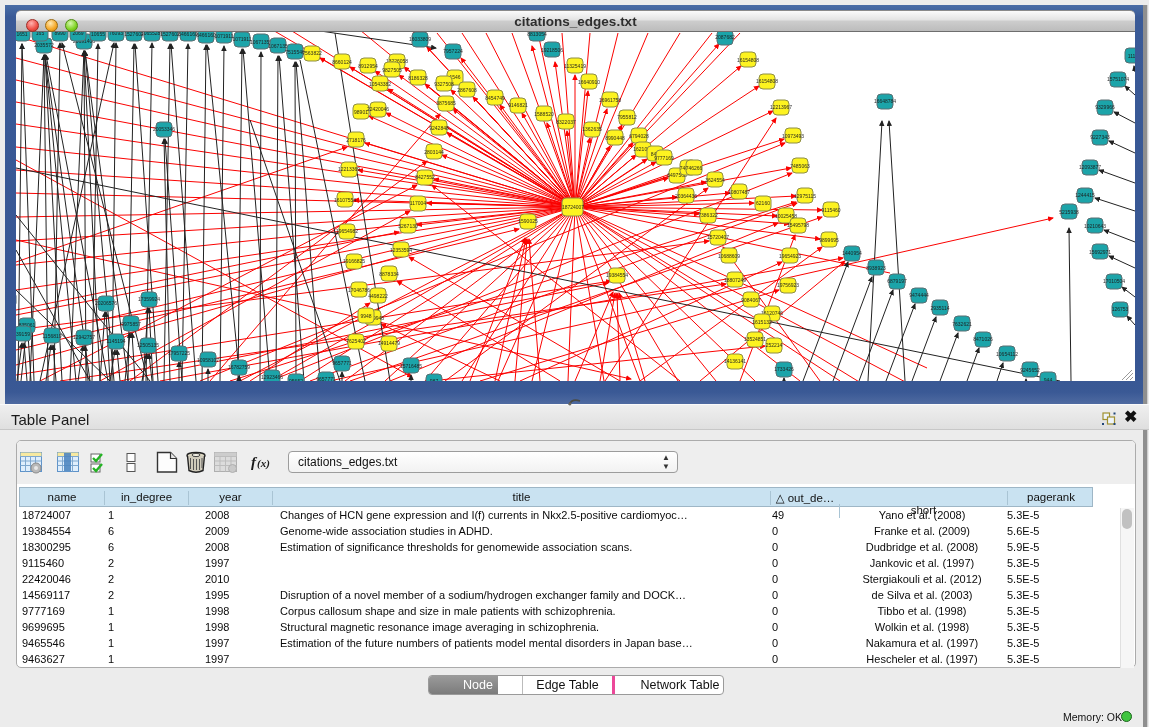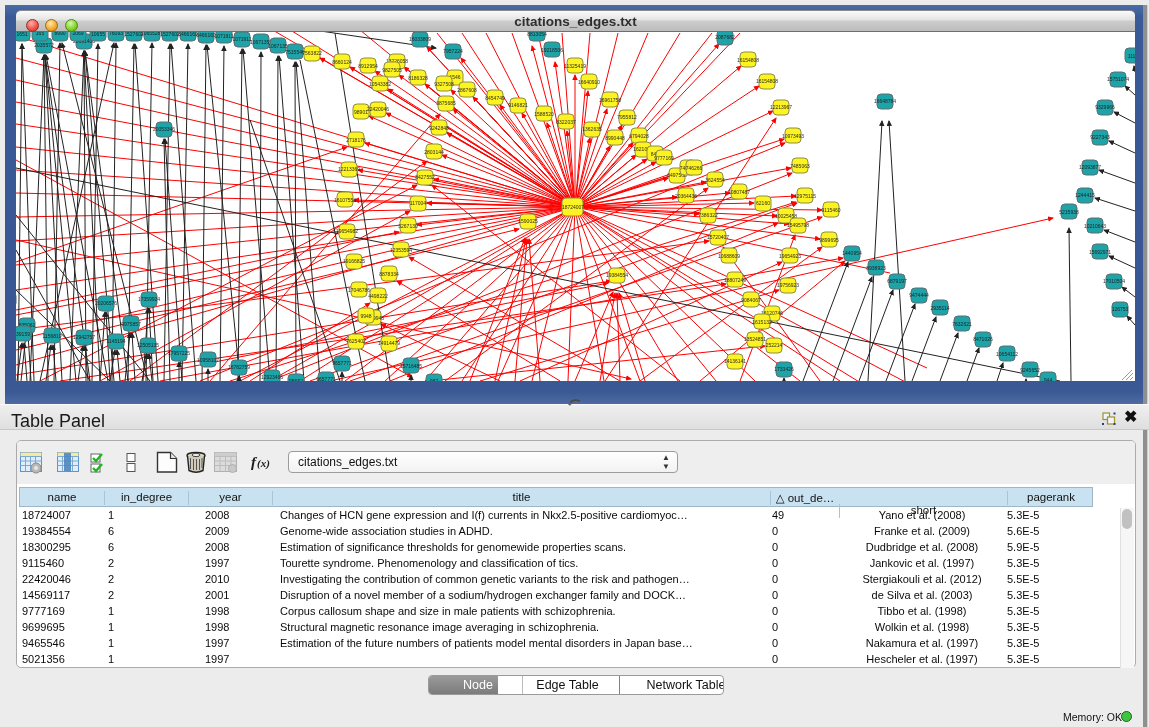--- a/index.html
+++ b/index.html
@@ -14,21 +14,21 @@
 #tl3 { left:48.5px; background:radial-gradient(circle at 40% 30%, #d6f6b0, #7ed321 60%, #5a9d16); border:0.5px solid #4e8a11;}
 #title { width:100%; text-align:center; font-size:13.5px; font-weight:bold; color:#2e2e2e; line-height:22px; }
 #canvas { left:16px; top:32px; width:1119px; height:349px; background:#ffffff; overflow:hidden; }
 line.r { stroke:#fb0200; stroke-width:1; }
 line.k { stroke:#222222; stroke-width:1; }
 rect.nt { fill:#1ca4a9; stroke:#5a6f72; stroke-width:1; }
 rect.ny { fill:#fdf320; stroke:#8e8e45; stroke-width:1; }
 text.nl { font-size:5px; fill:#1c1c1c; fill-opacity:0.95; text-anchor:middle; font-family:"Liberation Sans",sans-serif; }
 
 #tpheader { left:0; top:404px; width:1149px; height:26px; background:linear-gradient(#efefef,#dfdfdf); border-top:1px solid #fafafa; border-bottom:1px solid #c7c7c7; }
-#tpheader span { position:absolute; left:11px; top:6px; font-size:18px; color:#1a1a1a; }
+#tpheader span { position:absolute; left:11px; top:6px; font-size:15px; color:#1a1a1a; }
 #floatic { left:1102px; top:412px; width:14px; height:13px; }
 #closex { left:1124px; top:407px; font-size:16px; font-weight:bold; color:#111; }
 #tcontainer { left:16px; top:440px; width:1120px; height:228px; background:#ffffff; border:1px solid #ababab; border-radius:5px; }
 #toolbar { left:17px; top:441px; width:1118px; height:43px; background:#eeeeee; border-radius:4px 4px 0 0; }
 #combo { left:288px; top:451px; width:390px; height:22px; background:linear-gradient(#ffffff,#f2f2f2); border:1px solid #9c9c9c; border-radius:4px; font-size:12px; color:#111; line-height:20px; padding-left:9px; }
 #combo .st { position:absolute; right:7px; top:1px; font-size:8px; color:#333; line-height:9px; }
 
 #thead { left:19px; top:487px; width:1074px; height:20px; background:#c9e2f1; border:1px solid #9eb6c6; }
 #thead span { position:absolute; top:3px; font-size:11.5px; color:#111; text-align:center; border-left:1px solid #a9c4d4; height:14px; padding-top:0; }
 .tbody { left:19px; top:508px; width:1074px; }
@@ -36,21 +36,21 @@
 .tr span { position:absolute; top:1px; }
 .c0 { left:3px; } .c1 { left:89px; } .c2 { left:186px; } .c3 { left:261px; }
 .c4 { left:753px; } .c5 { left:819px; width:168px; text-align:center; } .c6 { left:988px; }
 #vsb { left:1120px; top:508px; width:14px; height:160px; background:#f6f6f6; border-left:1px solid #e0e0e0; }
 #vthumb { left:1122px; top:509px; width:10px; height:20px; background:#c1c1c1; border-radius:5px; }
 
 #tabs { left:428px; top:675px; width:296px; height:20px; border:1px solid #9a9a9a; border-radius:4px; background:#ffffff; overflow:hidden; }
 #tabs div { position:absolute; top:0; height:20px; line-height:19px; font-size:12.5px; text-align:center; color:#111; }
 #tab1 { left:0; width:69px; background:linear-gradient(#9a9a9a,#787878); color:#fff !important;padding-left:29px; }
 #tab2 { left:93px; width:90px; border-left:1px solid #bbb; }
-#tab3 { left:190px; width:113px; border-left:1px solid #ec4899;padding-left:20px; }
+#tab3 { left:183px; width:113px; border-left:3px solid #ec4899;padding-left:20px; }
 #mem { left:1063px; top:711px; font-size:10.5px; color:#111; }
 #memdot { left:1121px; top:711px; width:11px; height:11px; border-radius:50%; background:#3fc53f; border:1px solid #1c641c; }
 </style></head>
 <body>
 <div id="frame" class="abs"></div>
 <div id="rstrip" class="abs"></div>
 <div id="titlebar" class="abs">
   <div class="tl" id="tl1"></div>
     <div class="tl" id="tl2"></div>
     <div class="tl" id="tl3"></div>
@@ -707,47 +707,45 @@
       <span class="c2">2009</span>
       <span class="c3">Genome-wide association studies in ADHD.</span>
       <span class="c4">0</span>
       <span class="c5">Franke et al. (2009)</span>
       <span class="c6">5.6E-5</span>
     </div>
 <div class="tr">
       <span class="c0">18300295</span>
       <span class="c1">6</span>
       <span class="c2">2008</span>
-      <span class="c3">Estimation of significance thresholds for genomewide properties scans.</span>
+      <span class="c3">Estimation of significance thresholds for genomewide association scans.</span>
       <span class="c4">0</span>
       <span class="c5">Dudbridge et al. (2008)</span>
       <span class="c6">5.9E-5</span>
     </div>
 <div class="tr">
       <span class="c0">9115460</span>
       <span class="c1">2</span>
       <span class="c2">1997</span>
-      <span class="c3">Tourette syndrome. Phenomenology and classification of tics.</span>
       <span class="c4">0</span>
       <span class="c5">Jankovic et al. (1997)</span>
       <span class="c6">5.3E-5</span>
     </div>
 <div class="tr">
       <span class="c0">22420046</span>
       <span class="c1">2</span>
       <span class="c2">2010</span>
-      <span class="c3">Investigating the contribution of common genetic variants to the risk and pathogen…</span>
       <span class="c4">0</span>
       <span class="c5">Stergiakouli et al. (2012)</span>
       <span class="c6">5.5E-5</span>
     </div>
 <div class="tr">
       <span class="c0">14569117</span>
       <span class="c1">2</span>
-      <span class="c2">2001</span>
+      <span class="c2">1995</span>
       <span class="c3">Disruption of a novel member of a sodium/hydrogen exchanger family and DOCK…</span>
       <span class="c4">0</span>
       <span class="c5">de Silva et al. (2003)</span>
       <span class="c6">5.3E-5</span>
     </div>
 <div class="tr">
       <span class="c0">9777169</span>
       <span class="c1">1</span>
       <span class="c2">1998</span>
       <span class="c3">Corpus callosum shape and size in male patients with schizophrenia.</span>
@@ -767,21 +765,21 @@
 <div class="tr">
       <span class="c0">9465546</span>
       <span class="c1">1</span>
       <span class="c2">1997</span>
       <span class="c3">Estimation of the future numbers of patients model mental disorders in Japan base…</span>
       <span class="c4">0</span>
       <span class="c5">Nakamura et al. (1997)</span>
       <span class="c6">5.3E-5</span>
     </div>
 <div class="tr">
-      <span class="c0">5021356</span>
+      <span class="c0">9463627</span>
       <span class="c1">1</span>
       <span class="c2">1997</span>
       <span class="c4">0</span>
       <span class="c5">Hescheler et al. (1997)</span>
       <span class="c6">5.3E-5</span>
     </div>
 </div>
 <div id="vsb" class="abs"></div>
 <div id="vthumb" class="abs"></div>
 <div id="tabs" class="abs">

